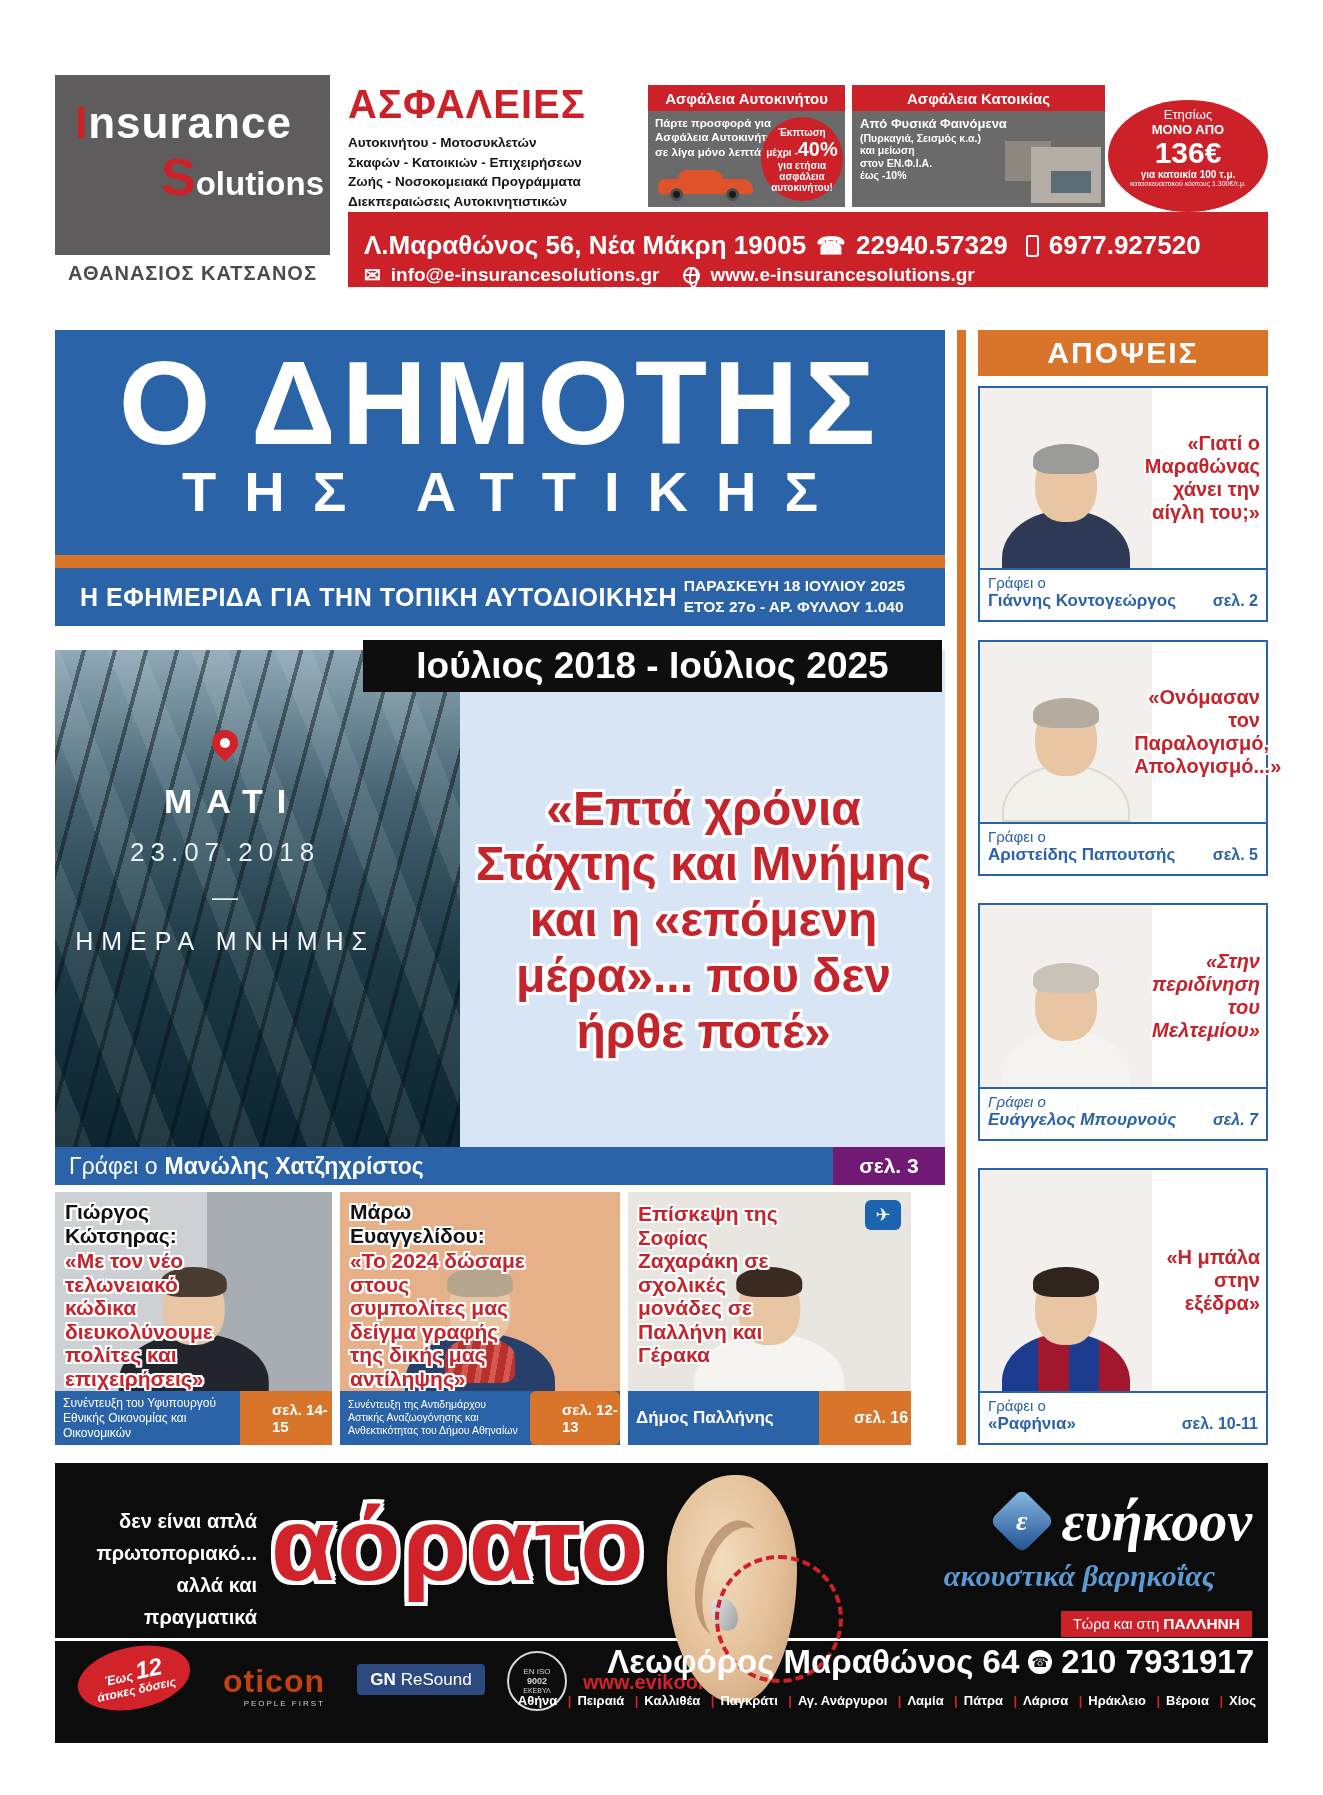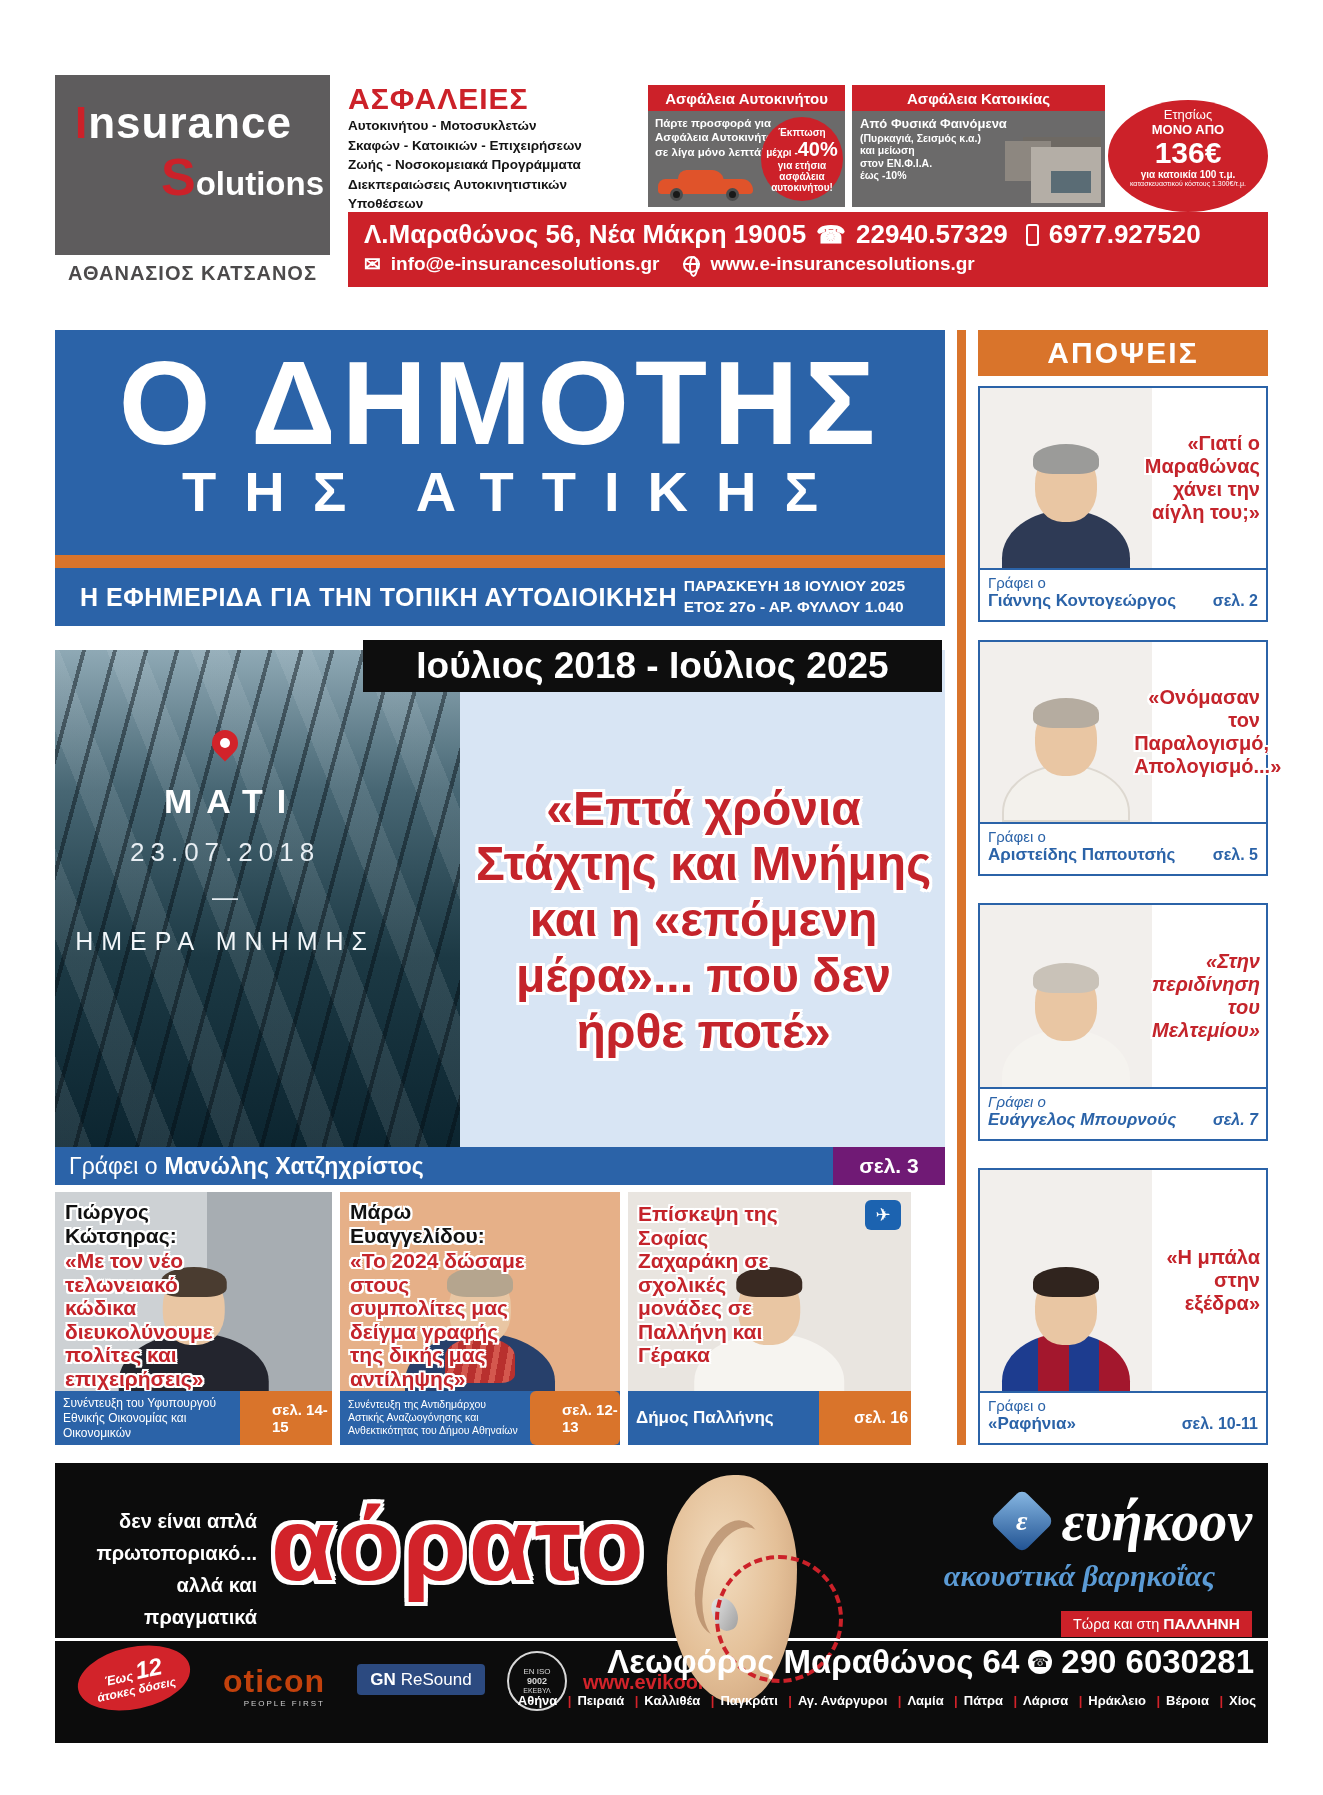--- a/index.html
+++ b/index.html
@@ -12,21 +12,21 @@
             color:#fff;padding:26px 0 0 20px;}
   .logo-l1{font-size:44px;font-weight:bold;letter-spacing:1px;line-height:1.0;}
   .logo-l1 .red{color:#cc2129;}
   .logo-l2{margin-left:86px;margin-top:2px;display:flex;align-items:baseline;}
   .logo-l2 .red{color:#cc2129;font-size:52px;font-weight:bold;}
   .logo-l2 .rest{font-size:33px;font-weight:bold;}
   .owner{position:absolute;left:55px;top:262px;width:275px;text-align:center;
          font-size:20px;font-weight:bold;color:#4c4a4b;letter-spacing:1px;}
 
   .services{position:absolute;left:348px;top:82px;width:296px;}
-  .services .title{color:#cc2129;font-size:30px;font-weight:bold;letter-spacing:1px;}
+  .services .title{color:#cc2129;font-size:40px;font-weight:bold;letter-spacing:1px;margin-bottom:6px;}
   .services .line{display:block;font-size:13.5px;font-weight:bold;color:#141414;line-height:1.45;}
 
   .mini-ad{position:absolute;top:85px;height:122px;background:#6b6a6a;}
   .mini-ad .hd{position:absolute;left:0;top:0;right:0;height:26px;background:#cc2129;color:#fff;
                font-size:15px;font-weight:bold;display:flex;align-items:center;justify-content:center;}
   .car-ad{left:648px;width:197px;}
   .car-ad .bd{position:absolute;left:7px;top:31px;width:125px;color:#fff;font-size:11.5px;font-weight:bold;line-height:1.25;}
   .disc-circle{position:absolute;right:2px;top:32px;width:82px;height:84px;border-radius:50%;background:#cc2129;
                color:#fff;text-align:center;padding-top:10px;line-height:1.1;}
   .disc-circle .s{font-size:10px;font-weight:bold;display:block;}
@@ -49,21 +49,21 @@
 
   .price-circle{position:absolute;left:1108px;top:100px;width:160px;height:112px;border-radius:50%;
                 background:#cc2129;color:#fff;text-align:center;padding-top:8px;line-height:1.12;}
   .price-circle .s1{font-size:13px;display:block;}
   .price-circle .s2{font-size:13px;font-weight:bold;display:block;}
   .price-circle .v{font-size:30px;font-weight:bold;display:block;line-height:1.05;}
   .price-circle .s3{font-size:10px;font-weight:bold;display:block;}
   .price-circle .s4{font-size:7px;display:block;padding:0 16px;}
 
   .contact-bar{position:absolute;left:348px;top:212px;width:920px;height:75px;background:#cc2129;color:#fff;
-               padding:7px 0 0 16px;}
+               padding:18px 0 0 16px;}
   .contact-row{display:flex;align-items:center;gap:10px;}
   .contact-row.r1{font-size:26px;font-weight:bold;}
   .contact-row.r2{font-size:19px;font-weight:bold;margin-top:2px;}
   .ic{display:inline-flex;align-items:center;justify-content:center;}
   .ic-phone::before{content:"☎";font-size:24px;}
   .ic-mobile{width:13px;height:22px;border:2.5px solid #fff;border-radius:3px;margin-left:8px;}
   .ic-mail::before{content:"✉";font-size:20px;}
   .ic-globe{width:17px;height:17px;border:2px solid #fff;border-radius:50%;position:relative;margin-left:14px;}
   .ic-globe::before{content:"";position:absolute;left:4px;top:-2px;width:5px;height:17px;border:2px solid #fff;border-radius:50%;}
   .ic-globe::after{content:"";position:absolute;left:-2px;top:5px;width:17px;height:0;border-top:2px solid #fff;}
@@ -489,21 +489,21 @@
     <div class="iso-badge">
       <span class="i1">EN ISO</span>
       <span class="i2">9002</span>
       <span class="i3">ΕΚΕΒΥΛ</span>
     </div>
     <div class="ev-url">www.evikoon.gr</div>
 
     <div class="ad-address">
       <span class="a1">Λεωφόρος Μαραθώνος 64</span>
       <span class="ph-badge"></span>
-      <span class="a2">290 6030281</span>
+      <span class="a2">210 7931917</span>
     </div>
     <ul class="cities">
       <li>Αθήνα</li>
       <li>Πειραιά</li>
       <li>Καλλιθέα</li>
       <li>Παγκράτι</li>
       <li>Αγ. Ανάργυροι</li>
       <li>Λαμία</li>
       <li>Πάτρα</li>
       <li>Λάρισα</li>

